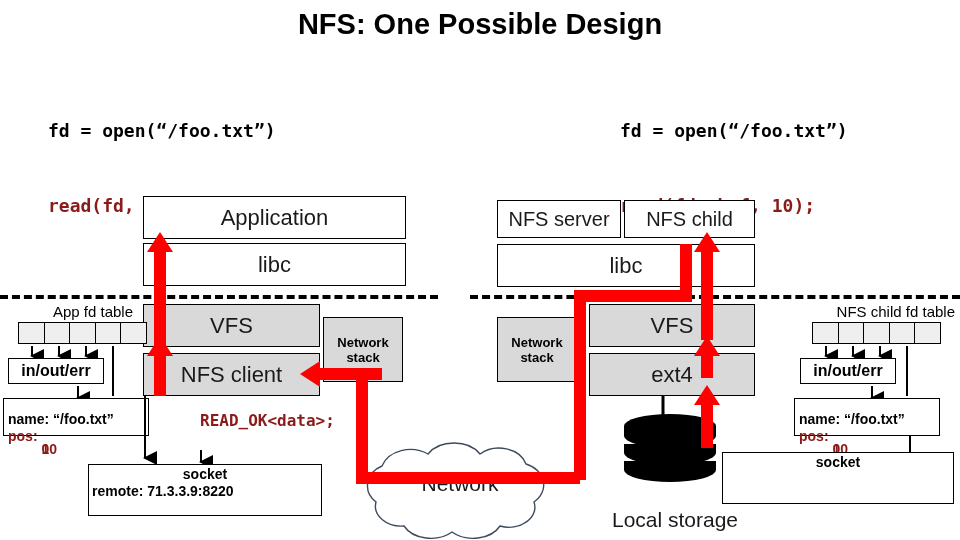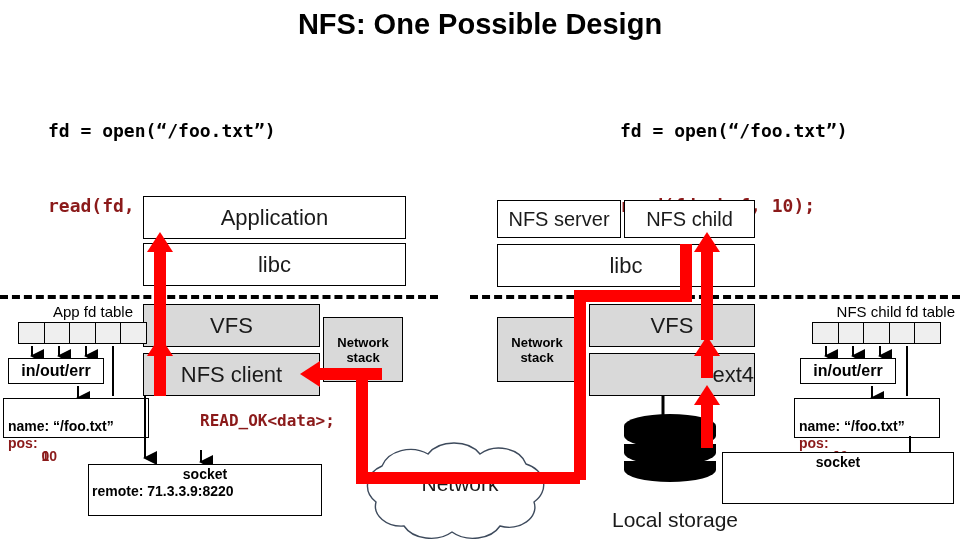--- a/index.html
+++ b/index.html
@@ -74,21 +74,21 @@
     margin-left:-1.5px;
   }
   .fdcells .cell:first-child { margin-left:0; }
 
   .infobox {
     border:1.5px solid #000;
     background:#fff;
     font-size:14px; font-weight:bold;
     font-family:"Liberation Sans", sans-serif;
     color:#000;
-    padding:19px 4px;
+    padding:12px 4px;
     line-height:17px;
   }
   .infobox .pos { color:#8B1A1A; }
   .infobox .pos .ov {
     position:relative; display:inline-block; width:17px;
   }
   .infobox .pos .ov i {
     position:absolute; left:0; top:0; font-style:normal;
   }
   .ioerr {
@@ -174,21 +174,21 @@
 
 <div class="abs gbox small" style="left:497px; top:317px; width:80px; height:65px; flex-direction:column;">
   <span>Network</span>
   <span>stack</span>
 </div>
 
 <div class="abs gbox" style="left:589px; top:304px; width:166px; height:43px;">
   <span>VFS</span>
 </div>
 
-<div class="abs gbox" style="left:589px; top:353px; width:166px; height:43px;justify-content:flex-end;">
+<div class="abs gbox" style="left:589px; top:353px; width:166px; height:43px;">
   <span>ext4</span>
 </div>
 
 <div class="abs dashed" style="left:0px; top:295px; width:438px;"></div>
 <div class="abs dashed" style="left:470px; top:295px; width:490px;"></div>
 
 <div class="abs fdtitle" style="left:8px; top:303px; width:125px;">App fd table</div>
 
 <div class="abs fdcells" style="left:18px; top:322px;">
   <div class="cell"></div>

